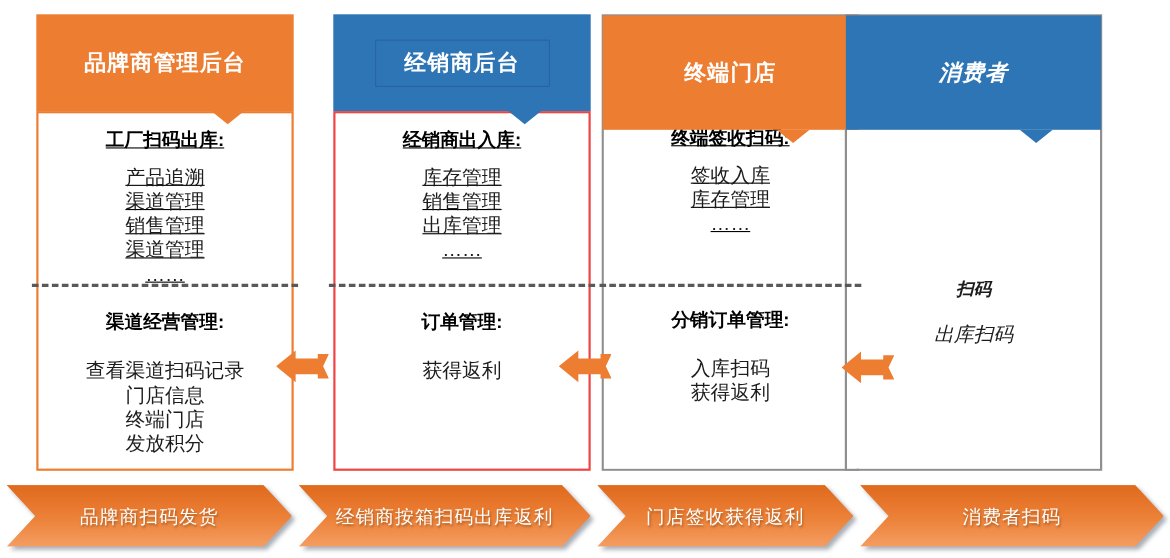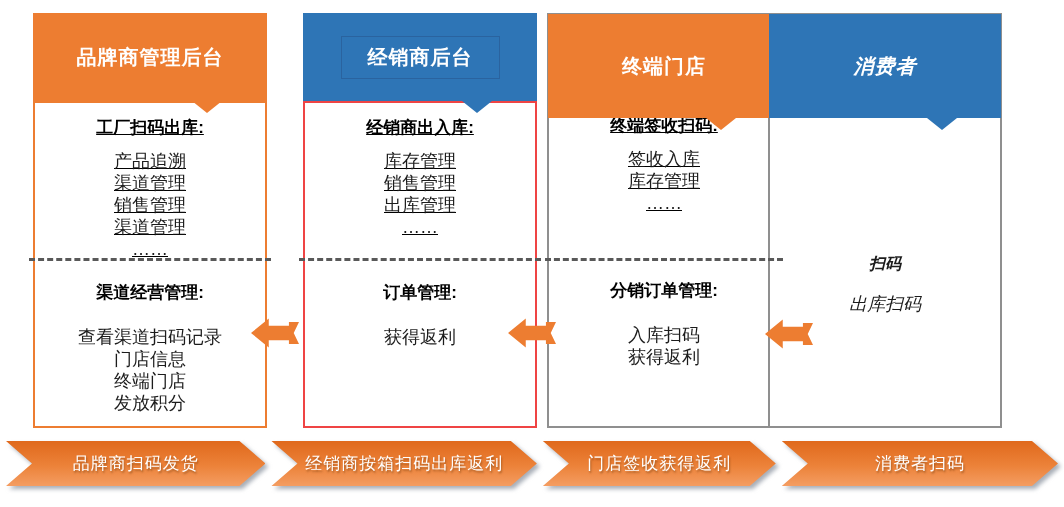--- a/index.html
+++ b/index.html
@@ -50,21 +50,21 @@
 
   
   .flow-arrow { position:absolute; width:48px; height:30px; background:#ED7D31; z-index:5;
     clip-path: polygon(0% 50%, 37% 2%, 37% 26%, 79% 26%, 79% 13%, 100% 13%,
                        89% 50%, 100% 87%, 79% 87%, 79% 74%, 37% 74%, 37% 98%); }
   .arrow-a { left:251px; top:318px; }
   .arrow-b { left:508px; top:318px; }
   .arrow-c { left:765px; top:319px; }
 
   
-  .ribbon { position:absolute; top:441px; left:6px; width:1052px; height:45px;
+  .ribbon { position:absolute; top:441px; left:6px; width:1052px; height:56px;
             display:flex; column-gap:6px;
             filter:drop-shadow(3px 3px 2px rgba(110,120,135,0.6)); }
   .seg { position:relative; height:100%;
          background:linear-gradient(180deg,#e0691c 0%,#ec8239 55%,#f49d62 100%);
          clip-path:polygon(0 0, calc(100% - 26px) 0, 100% 50%, calc(100% - 26px) 100%, 0 100%, 26px 50%);
          display:flex; align-items:center; justify-content:center; }
   .seg span { color:#fff; font-size:17px; letter-spacing:1px;
               text-shadow:1px 2px 2px rgba(90,45,0,0.45); }
   .seg-1 { flex:264; }
   .seg-2 { flex:270; }

